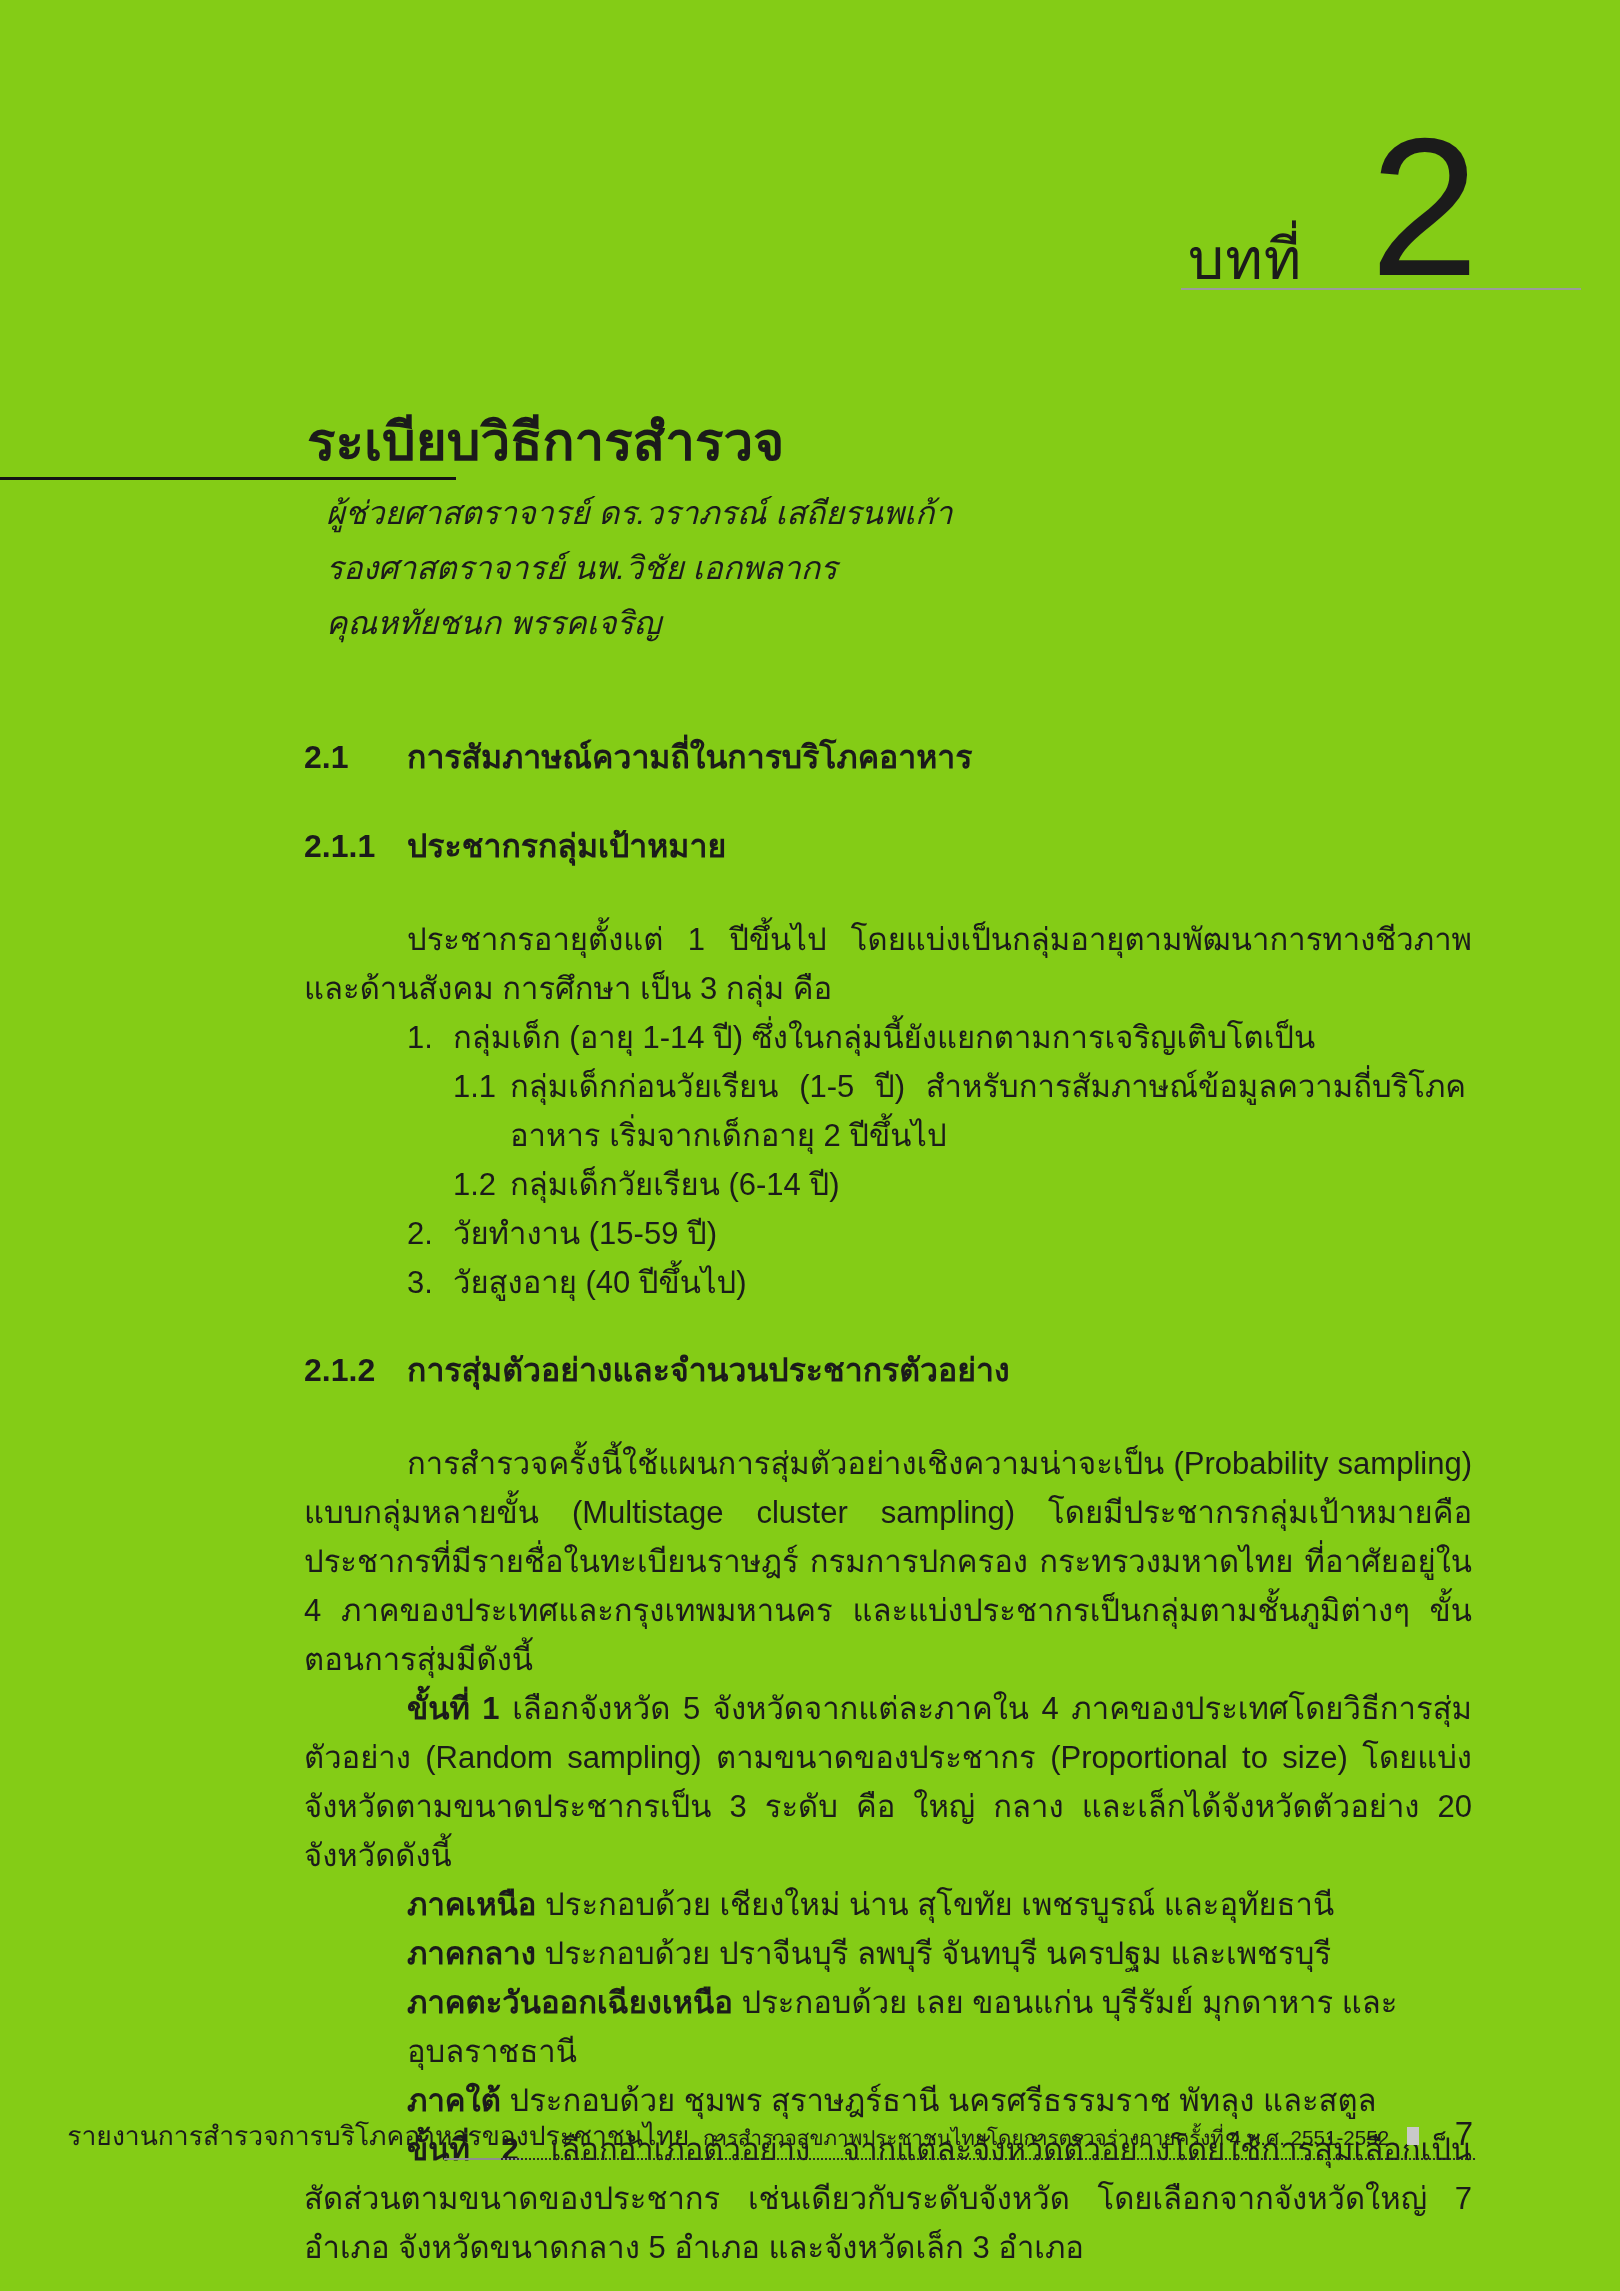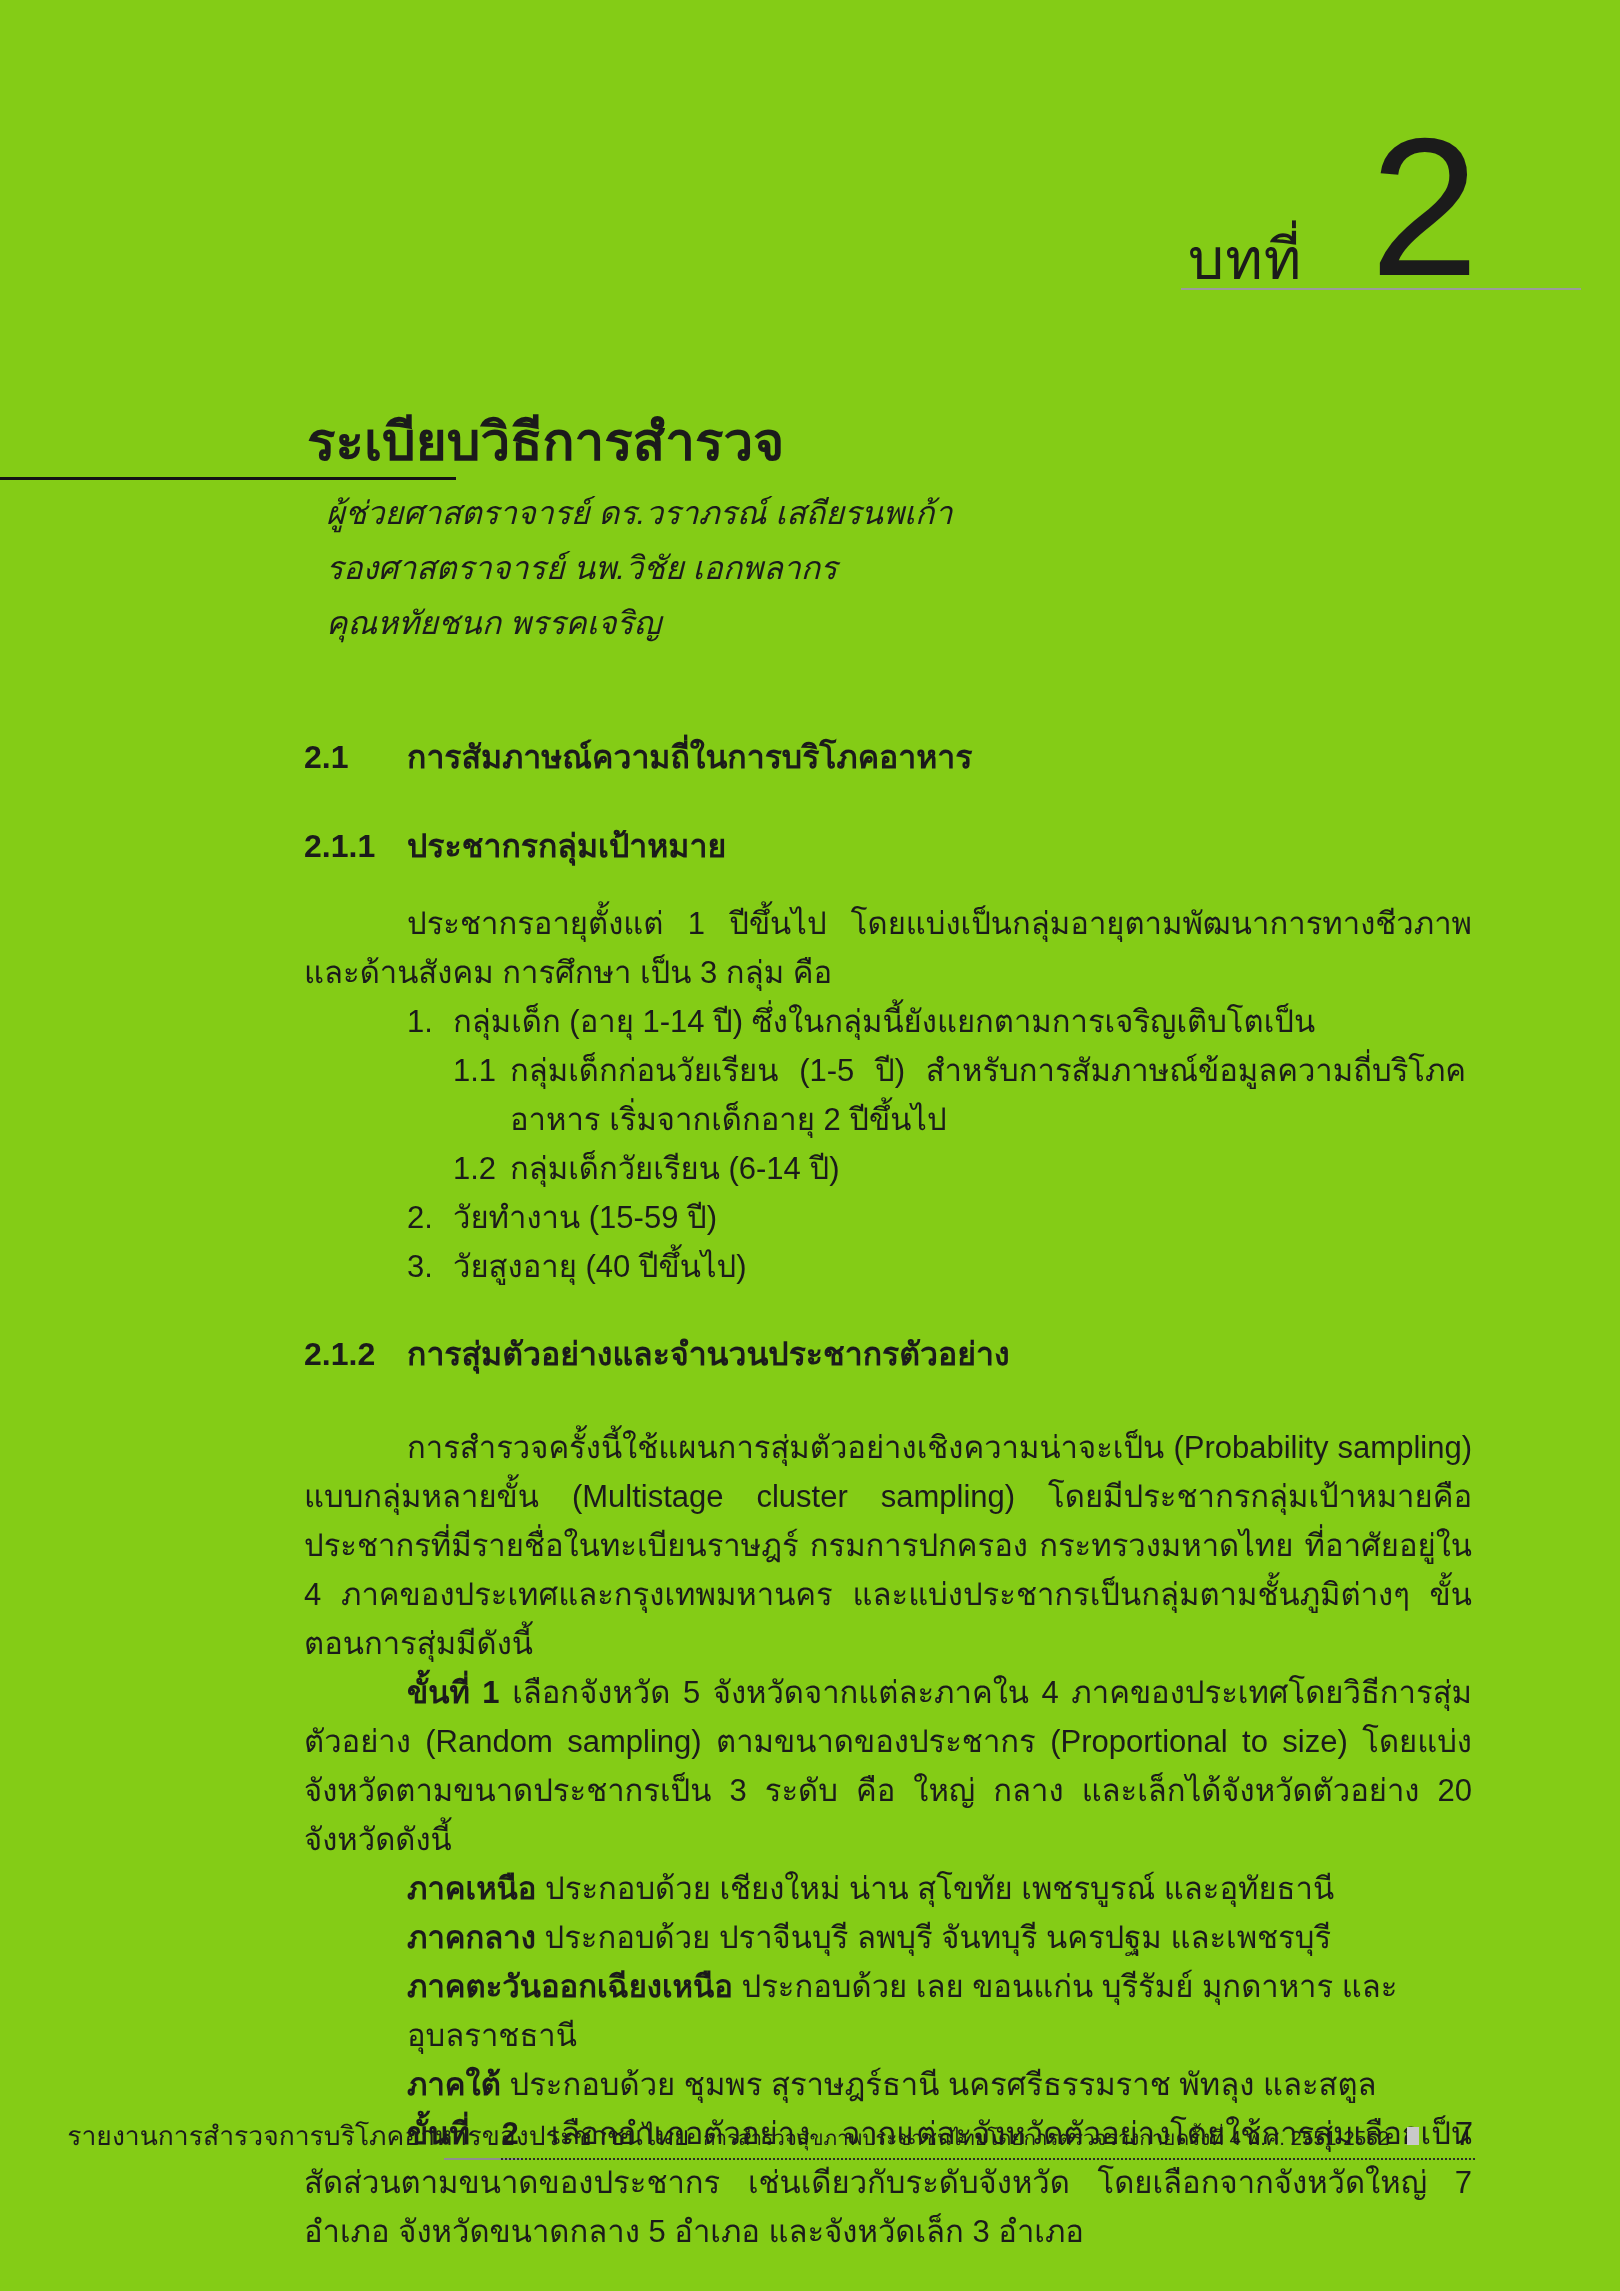--- a/index.html
+++ b/index.html
@@ -39,21 +39,21 @@
   }
 
   
   .main {
     position:absolute; left:304px; top:733px; width:1168px;
     font-size:31px; line-height:49px; text-align:justify;
   }
   .sec-heading { display:flex; font-weight:700; font-size:32px; text-align:left; }
   .sec-heading .num { width:103px; flex:none; }
   .h21  { margin-bottom:40px; }
-  .h211 { margin-bottom:28px; }
+  .h211 { margin-bottom:44px; }
   .h212 { margin-top:39px; margin-bottom:44px;align-items:flex-end; }
 
   .para { text-indent:103px; }
 
   .olist { }
   .oitem { display:flex; text-align:left; }
   .oitem .marker { flex:none; width:46px; margin-left:103px; }
   .oitem.sub .marker { width:57px; margin-left:149px; }
   .oitem .itext { flex:1; text-align:justify; padding-right:5.9px; }
 

